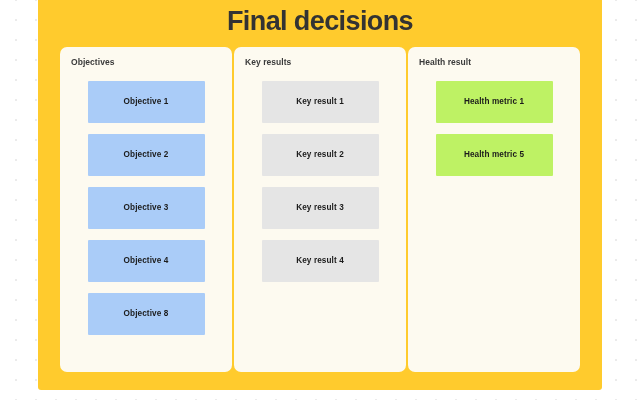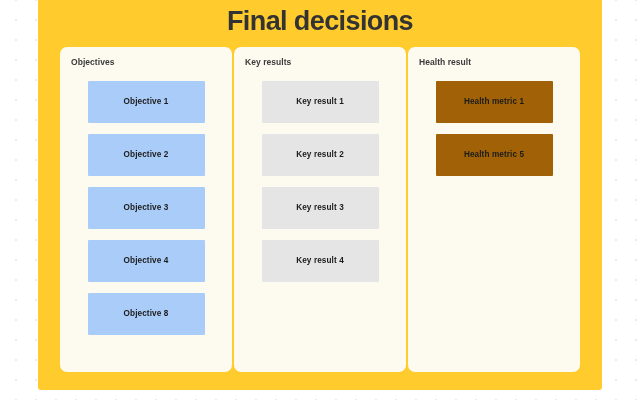--- a/index.html
+++ b/index.html
@@ -96,21 +96,21 @@
     font-size: 8.2px;
     font-weight: bold;
     color: #1b1b1b;
     letter-spacing: 0.1px;
     line-height: 10px;
     white-space: nowrap;
   }
 
   .card.blue   { background: #aaccf8; }
   .card.green  { background: #e5e5e5; }
-  .card.orange { background: #a16207; }
+  .card.orange { background: #bef264; }
 </style>
 </head>
 <body>
 
 <div id="canvas">
 
   <div id="board">
 
     <div id="board-title">Final decisions</div>
 

